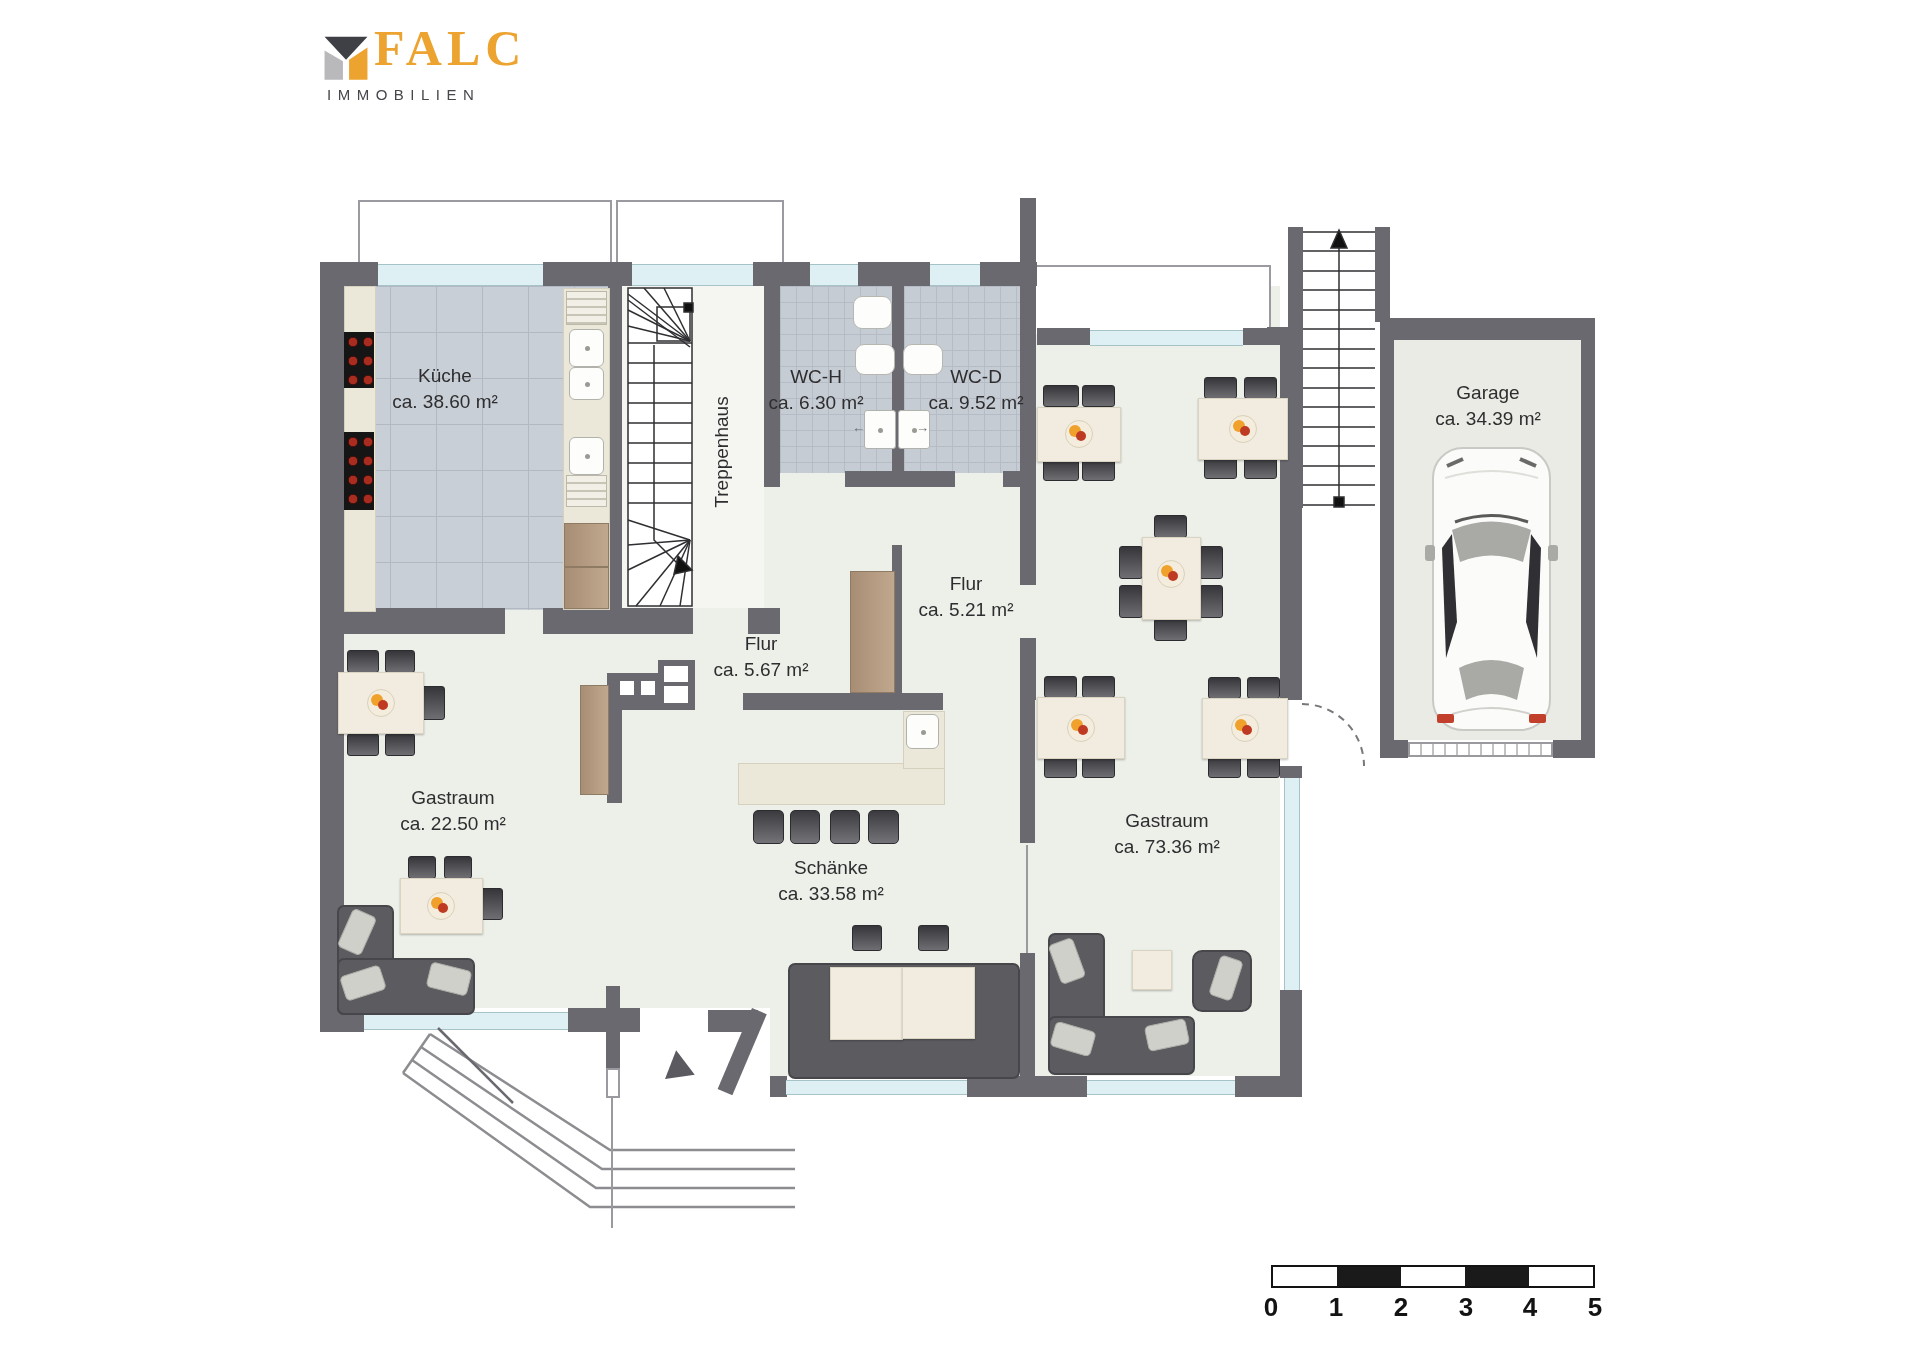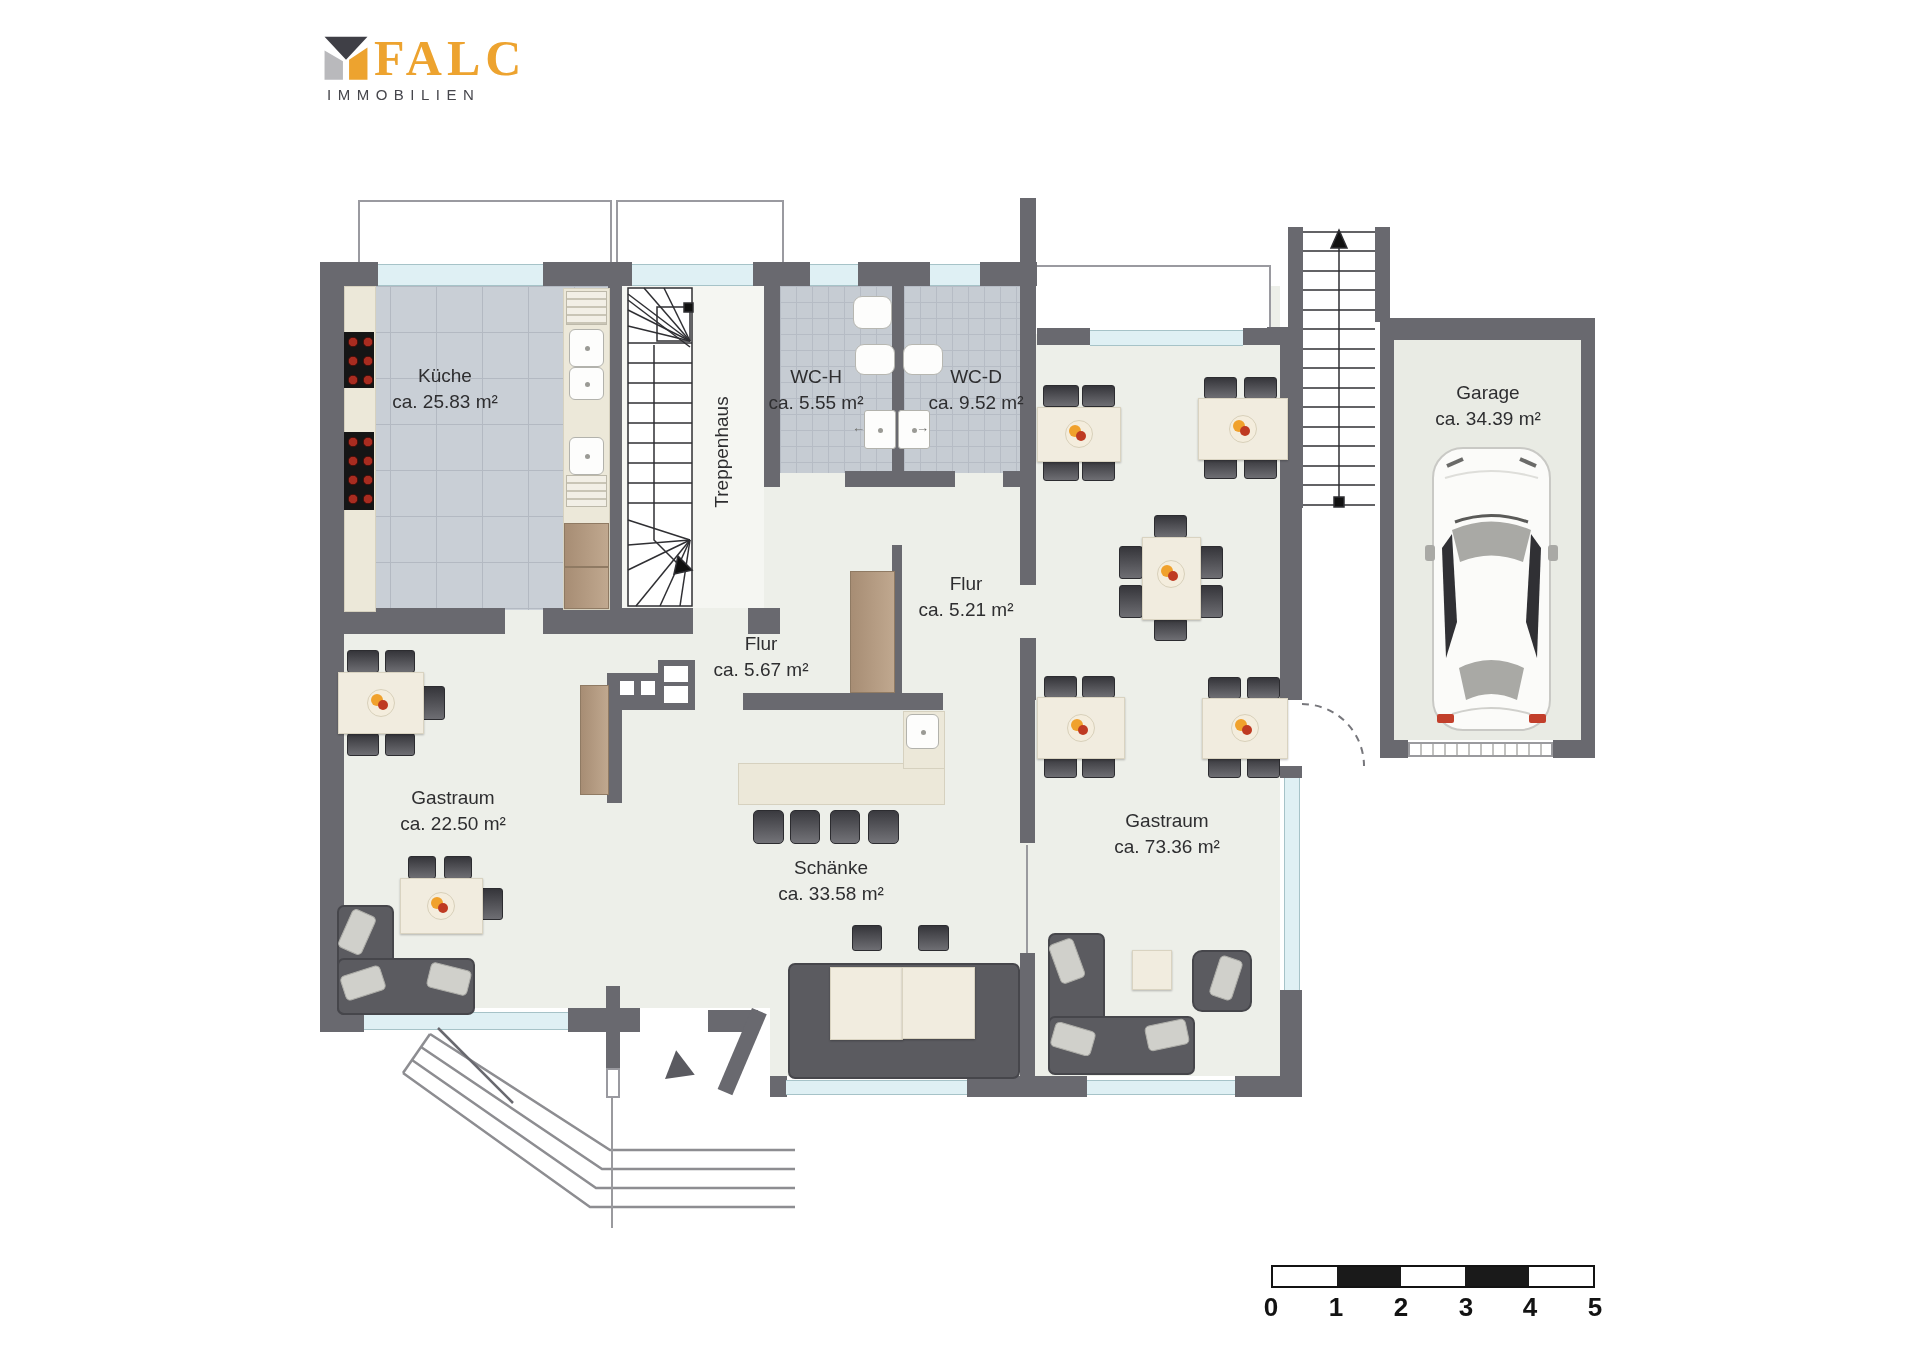--- a/index.html
+++ b/index.html
@@ -63,21 +63,21 @@
 </head>
 <body>
 
 <div class="stage">
 
   <svg width="46" height="58" style="left:323px;top:30px" viewBox="0 0 60 58">
     <polygon points="2,0 58,0 30,30" fill="#3f3f46"></polygon>
     <polygon points="2,18 26,32 26,56 2,56" fill="#b9b9bc"></polygon>
     <polygon points="34,30 58,14 58,56 34,56" fill="#eda32f"></polygon>
   </svg>
-  <div class="brand" style="left:374px;top:29px">FALC</div>
+  <div class="brand" style="left:374px;top:19px">FALC</div>
   <div class="brand-sub" style="left:327px;top:86px">IMMOBILIEN</div>
 
   <div class="flr" style="left:344px;top:286px;width:936px;height:722px"></div>
   <div class="flr" style="left:770px;top:1008px;width:510px;height:68px"></div>
   <div class="tile46" style="left:344px;top:286px;width:264px;height:324px"></div>
   <div class="tile16" style="left:780px;top:286px;width:112px;height:187px"></div>
   <div class="tile16" style="left:904px;top:286px;width:116px;height:187px"></div>
   <div class="abs" style="left:622px;top:286px;width:142px;height:322px;background:#f5f6f2"></div>
   <div class="abs" style="left:1392px;top:340px;width:189px;height:400px;background:#e9ebe4"></div>
 
@@ -337,28 +337,28 @@
       <path d="M1452,714 Q1491,702 1530,714" stroke="#d0d0cc" stroke-width="2" fill="none"></path>
       <rect x="1437" y="714" width="17" height="9" rx="2" fill="#c23f2b"></rect>
       <rect x="1529" y="714" width="17" height="9" rx="2" fill="#c23f2b"></rect>
       <rect x="1425" y="545" width="10" height="16" rx="3" fill="#a9a9a5"></rect>
       <rect x="1548" y="545" width="10" height="16" rx="3" fill="#a9a9a5"></rect>
     </g>
   </svg>
 
   <div class="rlabel" style="left:445px;top:389px">
     <div>Küche</div>
-    <div>ca. 25.83 m²</div>
+    <div>ca. 38.60 m²</div>
   </div>
   <div class="rlabel vert" style="left:722px;top:452px">
     <div>Treppenhaus</div>
   </div>
   <div class="rlabel" style="left:816px;top:390px">
     <div>WC-H</div>
-    <div>ca. 5.55 m²</div>
+    <div>ca. 6.30 m²</div>
   </div>
   <div class="rlabel" style="left:976px;top:390px">
     <div>WC-D</div>
     <div>ca. 9.52 m²</div>
   </div>
   <div class="rlabel" style="left:1488px;top:406px">
     <div>Garage</div>
     <div>ca. 34.39 m²</div>
   </div>
   <div class="rlabel" style="left:966px;top:597px">

